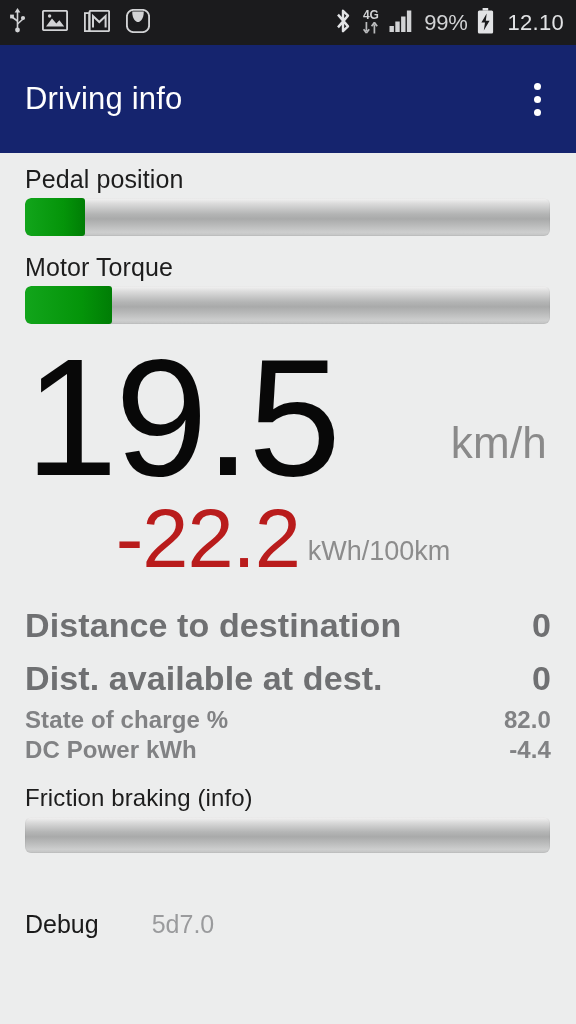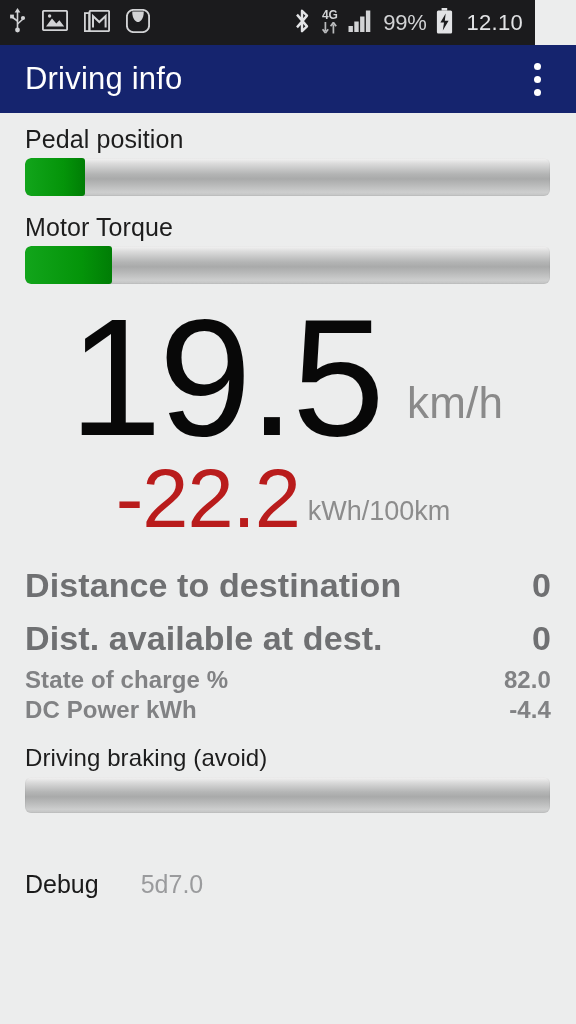--- a/index.html
+++ b/index.html
@@ -6,21 +6,21 @@
   html, body {
     width:576px; height:1024px;
     background:#eceded;
     font-family:"Liberation Sans", sans-serif;
     overflow:hidden;
   }
 
   
   .statusbar{
     position:relative;
-    height:45px; width:535px;
+    height:45px; width:576px;
     background:#1b1b1d;
     display:flex; align-items:center;
     padding:0 12px 0 9px;
     color:#d2d3d5;
     justify-content:flex-end;
   }
   .sb-left{ display:flex; align-items:center; gap:16px; }
   .sb-right{ margin-left:auto; display:flex; align-items:center; gap:10px; }
   .sb-ico{ display:block; }
   .sb-pct{ font-size:22px; letter-spacing:-.3px; color:#d2d3d5; }
@@ -28,21 +28,21 @@
   .net-wrap{ display:flex; flex-direction:column; align-items:center; line-height:1; }
   .net-label{ font-size:12px; font-weight:bold; color:#d2d3d5; letter-spacing:-.2px; }
   .galaxy-txt{
     font-size:4px; color:#1b1b1d; font-weight:bold;
     position:absolute; left:0; right:0; top:13px; text-align:center;
     letter-spacing:-.1px;
   }
 
   
   .appbar{
-    height:68px; width:576px;
+    height:108px; width:576px;
     background:#15246e;
     display:flex; align-items:center;
     padding:0 22px 0 25px;
     position:relative;
   }
   .appbar-title{
     color:#ffffff; font-size:31px; font-weight:400; letter-spacing:.2px;
   }
   .overflow{
     margin-left:auto;
@@ -76,21 +76,21 @@
       #0a9a17 0%, #08920f 30%, #04860a 60%, #027b08 100%);
     background-image:
       linear-gradient(to right, #12a51b 0%, #049409 65%, #007d05 100%);
   }
 
   .spacer-sm{ height:17px; }
 
   
   .speed-row{
     margin-top:22px;
-    display:flex; align-items:flex-end; justify-content:center;
+    display:flex; align-items:flex-end; justify-content:space-between;
     padding-right:4px;
   }
   .speed-val{
     font-size:167px; line-height:.86; color:#080808;
     font-weight:400; letter-spacing:-3px;
   }
   .speed-unit{
     font-size:44px; color:#8a8a8a; margin-left:25px; margin-bottom:22px;
     letter-spacing:.2px;
   }
@@ -122,21 +122,21 @@
   }
 
   
   .friction{ margin-top:18px; }
   .friction .meter-label{ font-size:24px; color:#1d1d1d; margin-bottom:5px; }
   .bar.empty{ height:36px; }
 
   
   .debug{
     position:absolute; left:25px; bottom:22px;
-    display:flex; align-items:baseline; gap:2px;
+    display:flex; align-items:baseline; gap:13px;
   }
   .debug-label{ font-size:25px; color:#1a1a1a; }
   .debug-value{ font-size:25px; color:#9a9b9d;margin-left:40px; }
 </style>
 </head>
 <body>
 
 <div class="statusbar">
   <div class="sb-left">
     <span class="sb-ico">
@@ -262,21 +262,21 @@
         <span class="row-label">State of charge %</span>
         <span class="row-value">82.0</span>
       </div>
       <div class="row small">
         <span class="row-label">DC Power kWh</span>
         <span class="row-value">-4.4</span>
       </div>
     </div>
 
   <div class="friction">
-    <div class="meter-label">Driving braking (avoid)</div>
+    <div class="meter-label">Friction braking (info)</div>
     <div class="bar empty">
       <div class="bar-fill" id="fill-friction" style="width: 0%;"></div>
     </div>
   </div>
 
   <div class="debug">
     <span class="debug-label">Debug</span>
     <span class="debug-value">5d7.0</span>
   </div>
 </div>

